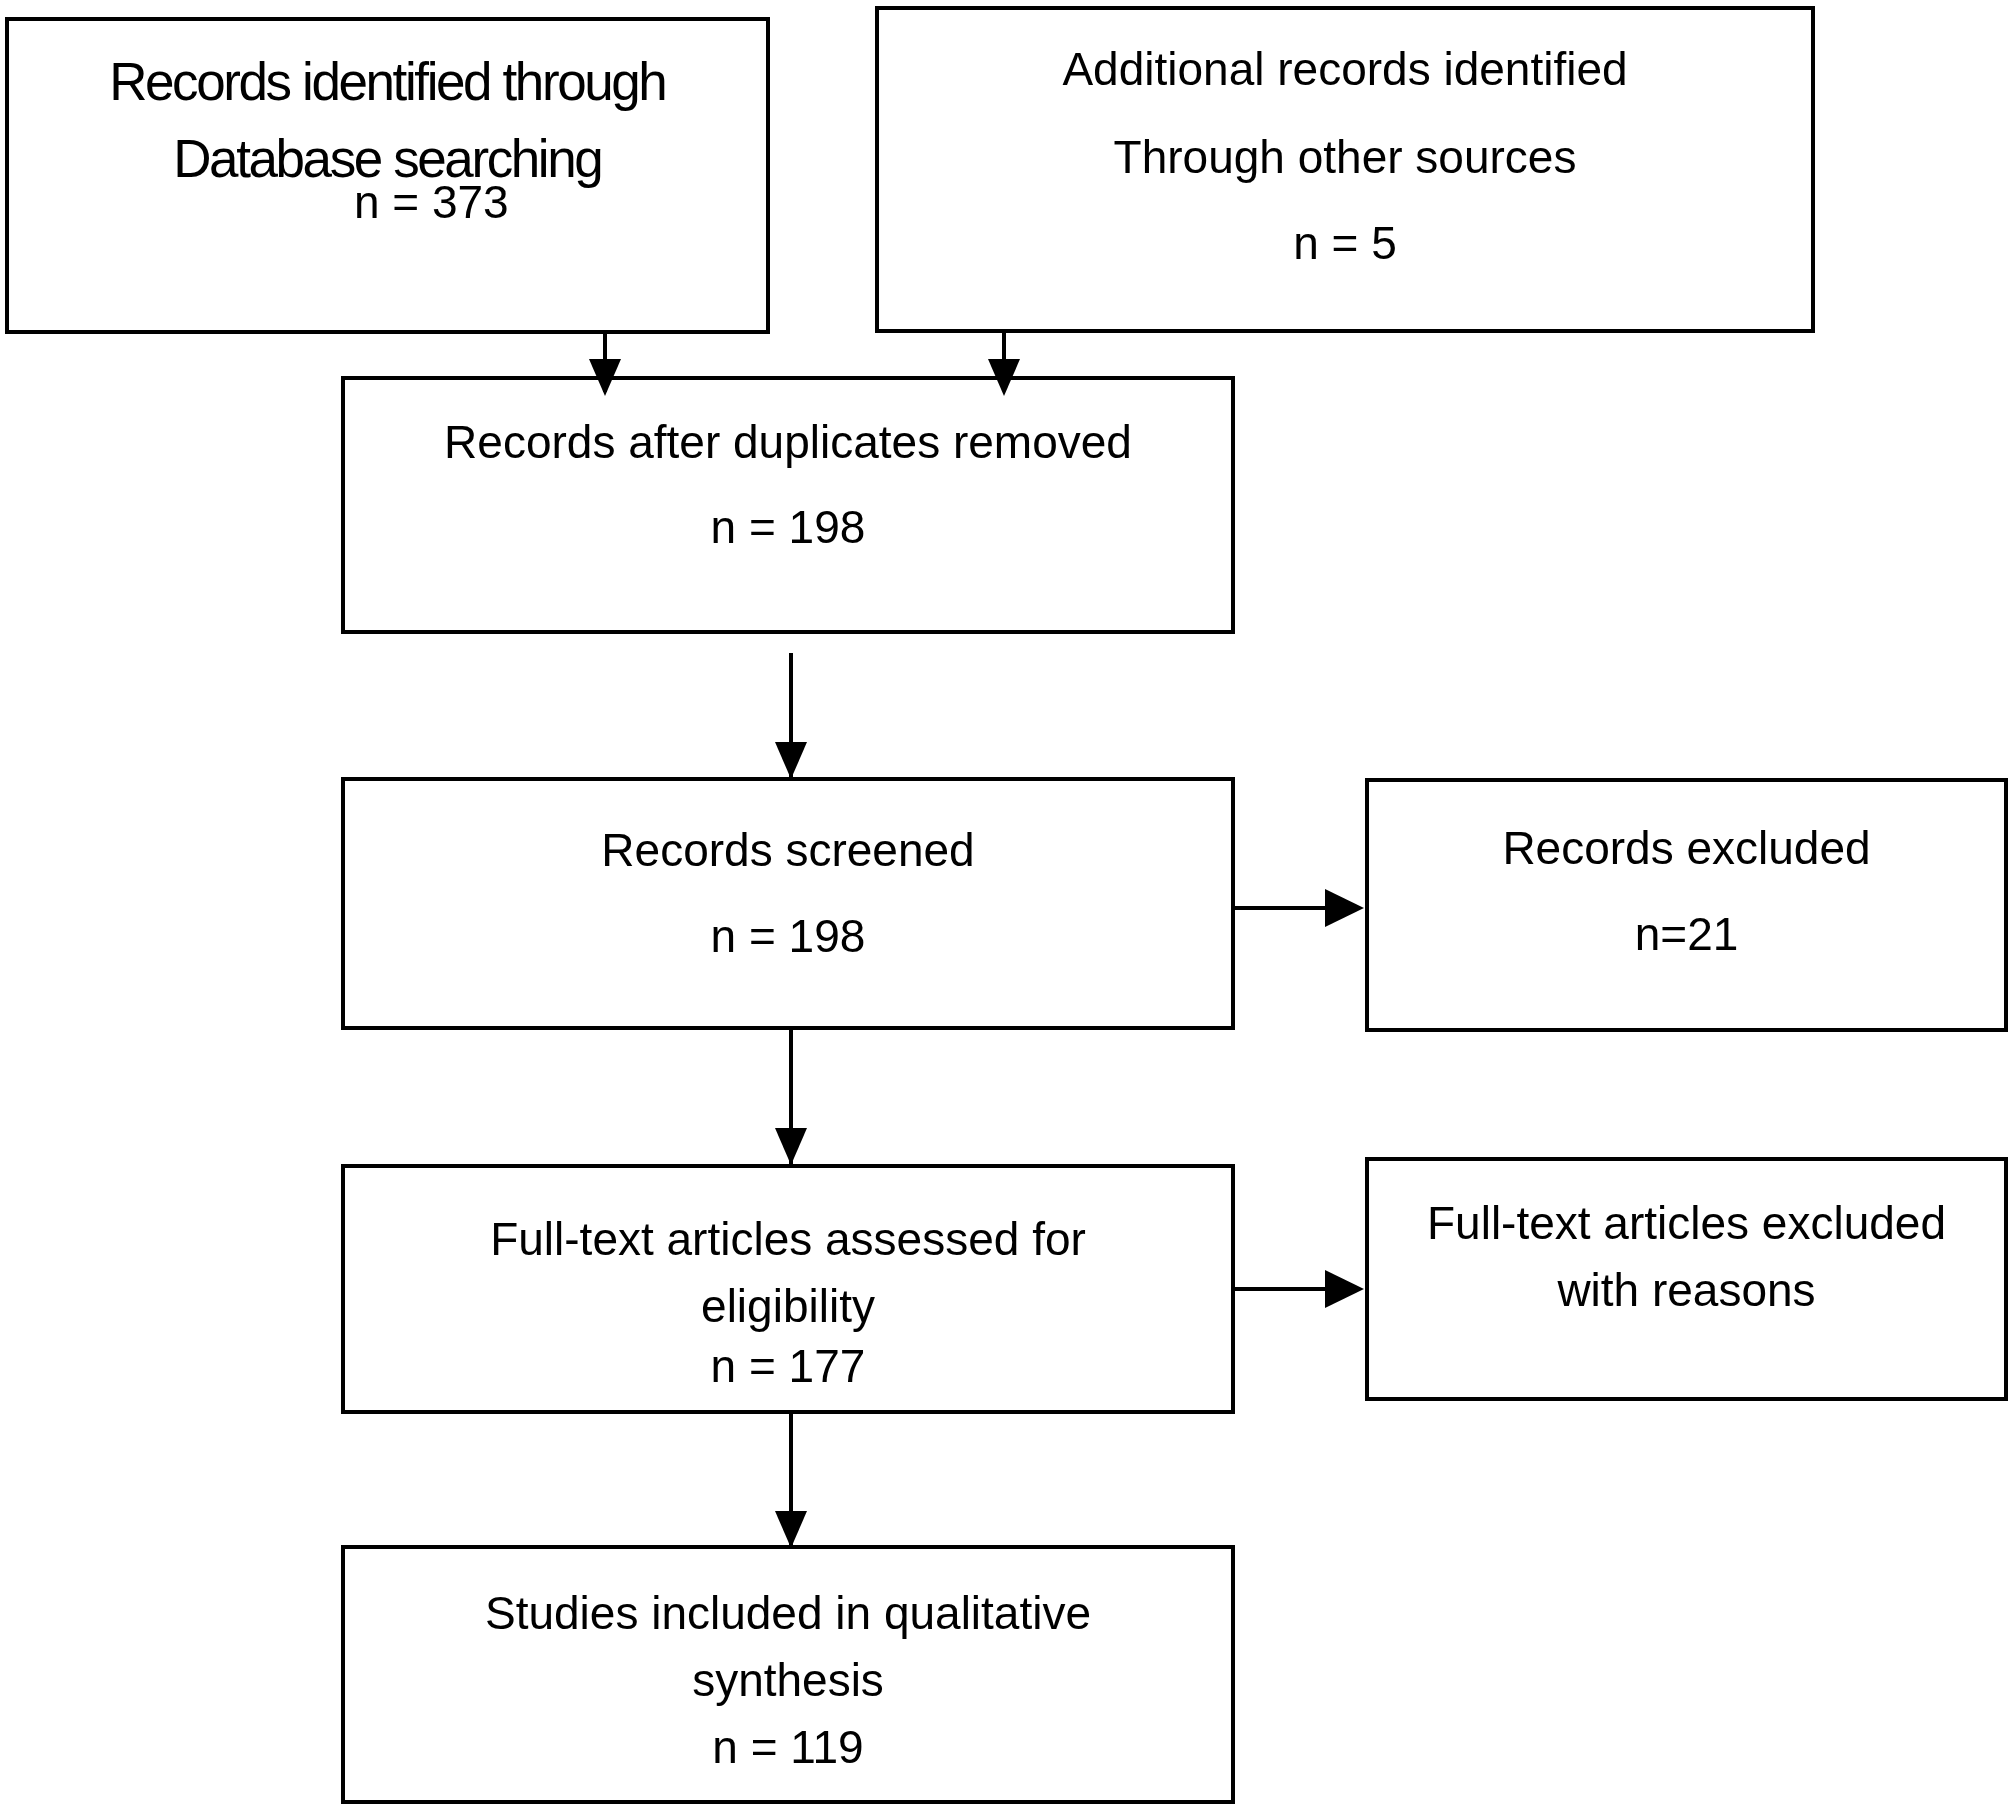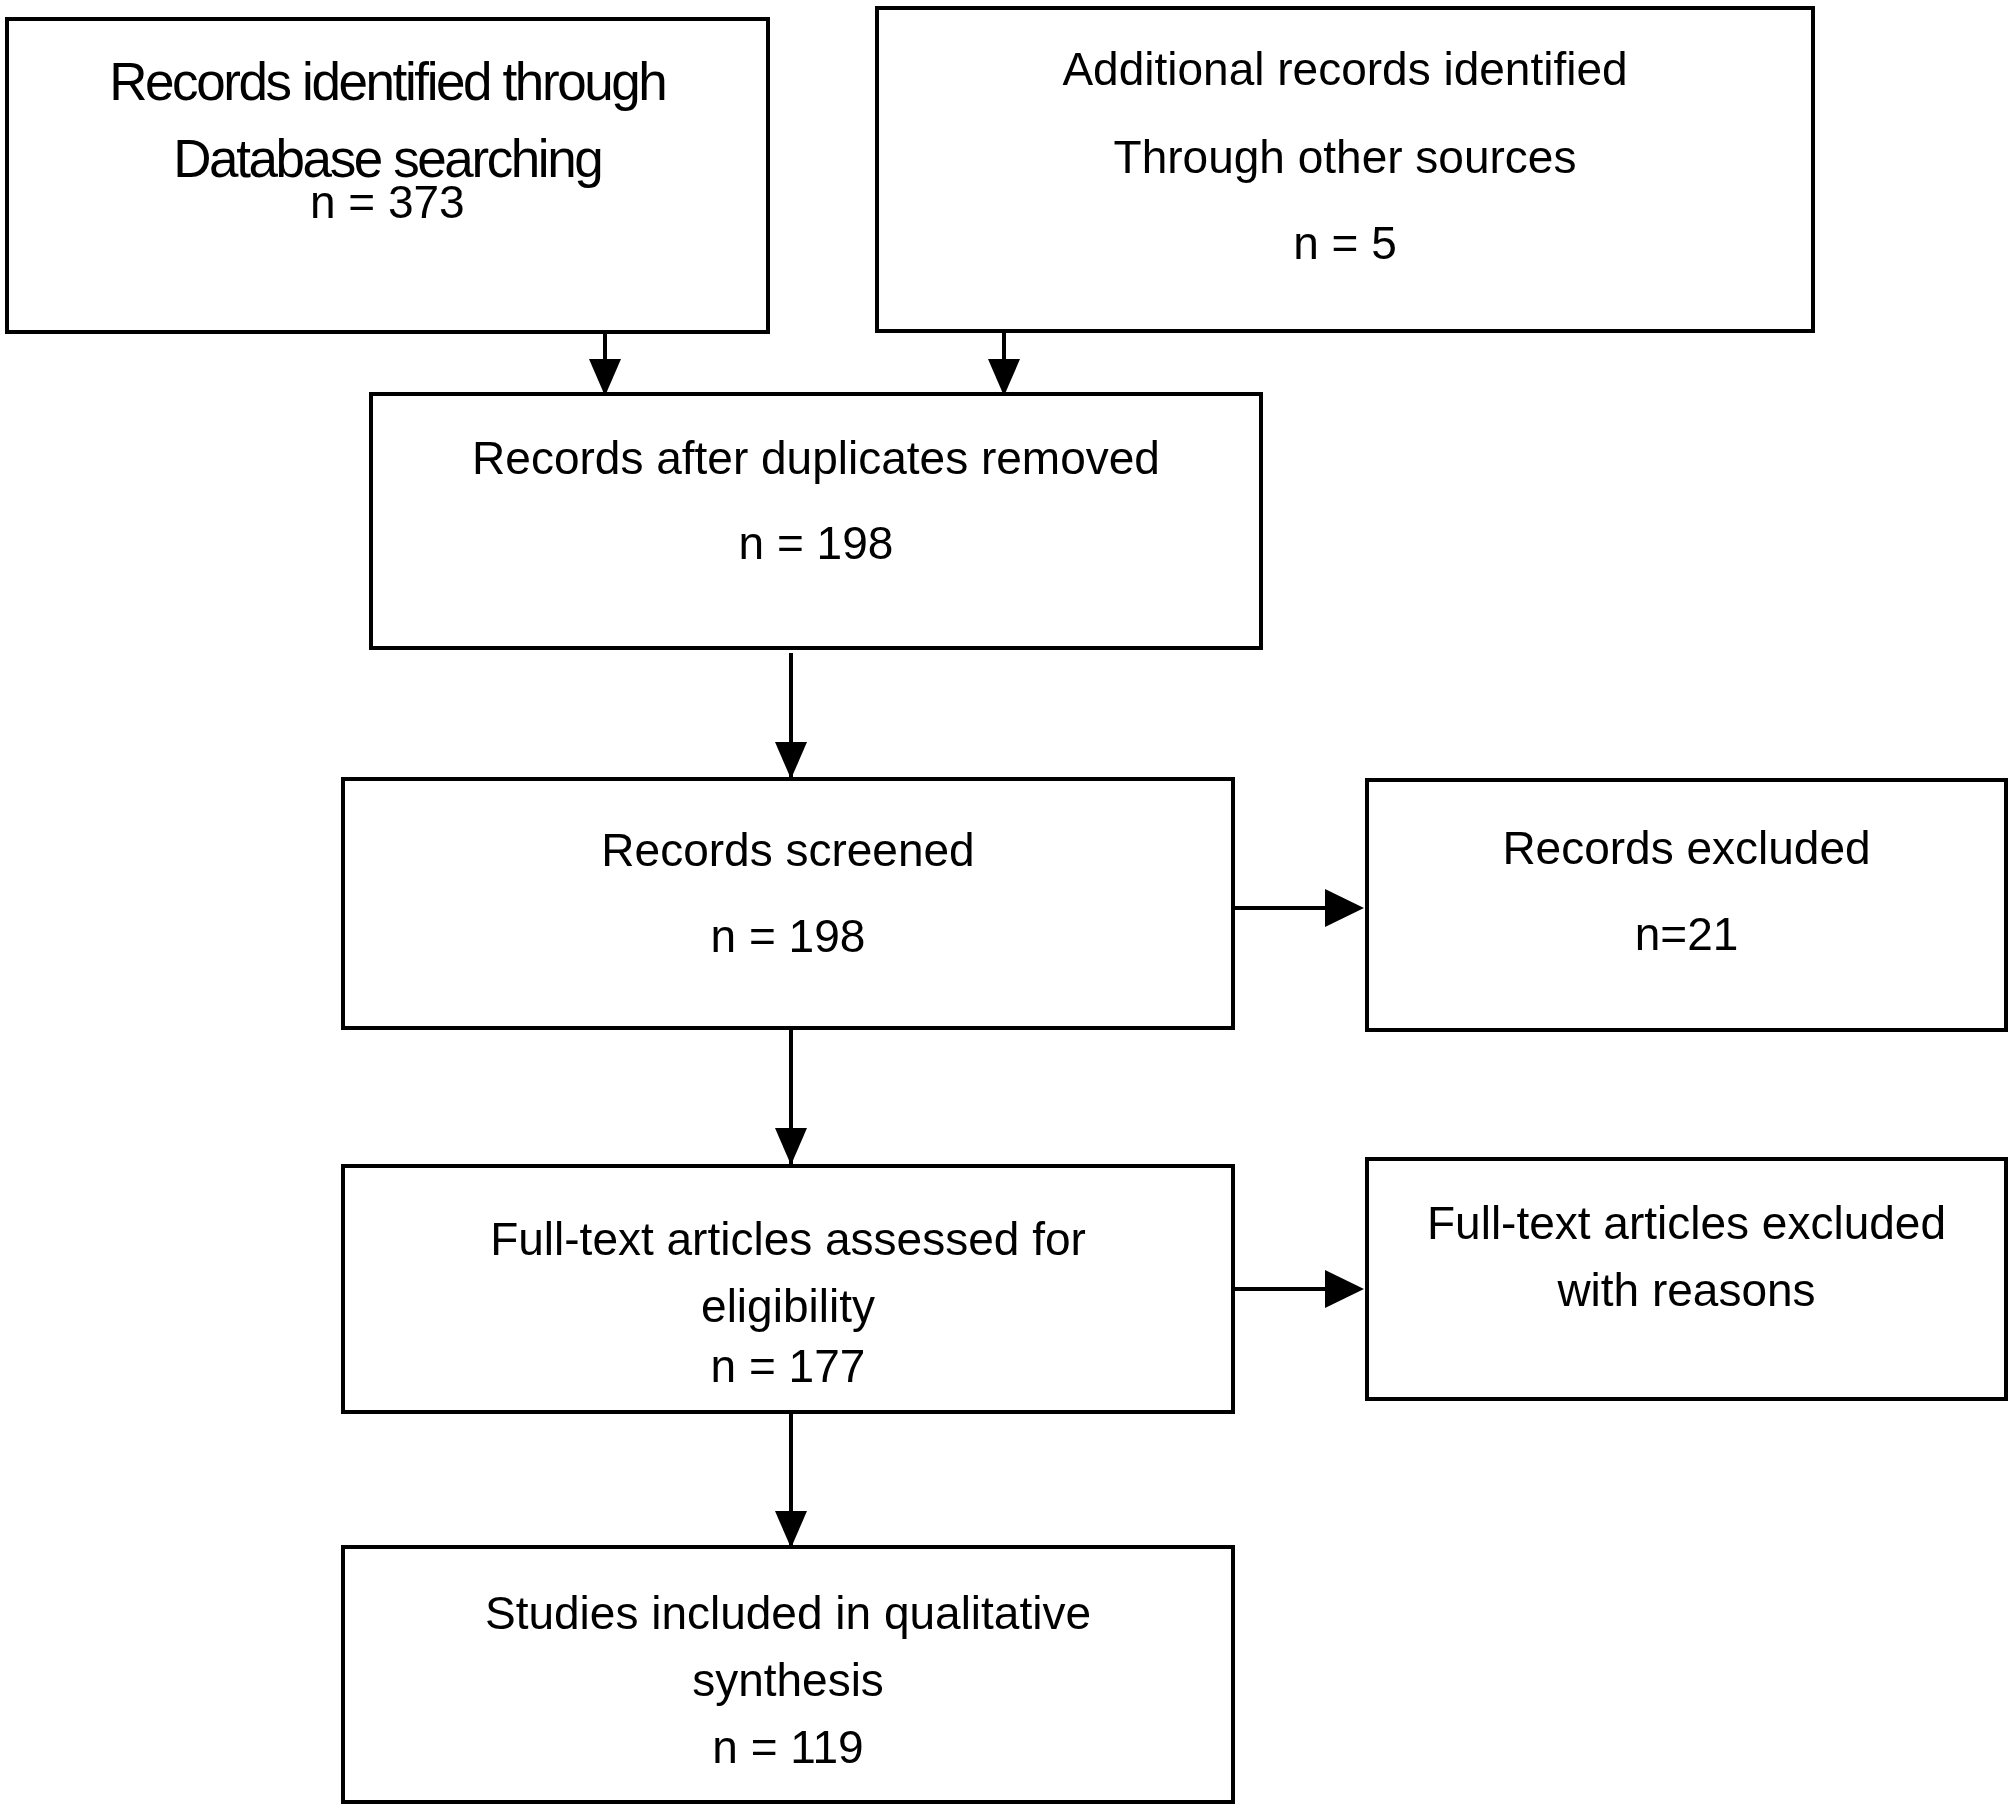--- a/index.html
+++ b/index.html
@@ -28,32 +28,32 @@
   .box-line {
     display: block;
     text-align: center;
     white-space: pre-line;
     line-height: 1.45;
     color: #000000;
   }
   
   #box-records-identified { left: 4.8px;   top: 16.7px;   width: 765px; height: 317px; }
   #box-additional-records { left: 875px; top: 5.7px;   width: 940px; height: 327px; }
-  #box-duplicates-removed { left: 341px;  top: 392px;  width: 894px; height: 258px; margin-left: 28px; }
+  #box-duplicates-removed { left: 341px;  top: 376px;  width: 894px; height: 258px; }
   #box-records-screened   { left: 341px;  top: 777px; width: 894px; height: 253px; }
   #box-records-excluded   { left: 1365px; top: 778px; width: 643px; height: 254px; }
   #box-fulltext-assessed  { left: 341px;  top: 1164px; width: 894px; height: 250px; }
   #box-fulltext-excluded  { left: 1365px; top: 1157px; width: 643px; height: 244px; }
   #box-studies-included   { left: 341px;  top: 1545px; width: 894px; height: 259px; }
 
   
   .tb { position: absolute; left: 0; width: 100%; text-align: center; }
 
   #box-records-identified .title { top: 23px;  font-size: 53px; letter-spacing: -2.4px; }
-  #box-records-identified .count { top: 148px; font-size: 46px; }
+  #box-records-identified .count { top: 148px; font-size: 46px; margin-left: 44px; }
 
   #box-additional-records .t1 { top: 26px;  font-size: 46px; }
   #box-additional-records .t2 { top: 114px; font-size: 46px; }
   #box-additional-records .count { top: 200px; font-size: 46px; }
 
   #box-duplicates-removed .title { top: 29px;  font-size: 46px; }
   #box-duplicates-removed .count { top: 114px; font-size: 46px; }
 
   #box-records-screened .title { top: 36px;  font-size: 46px; }
   #box-records-screened .count { top: 122px; font-size: 46px; }

